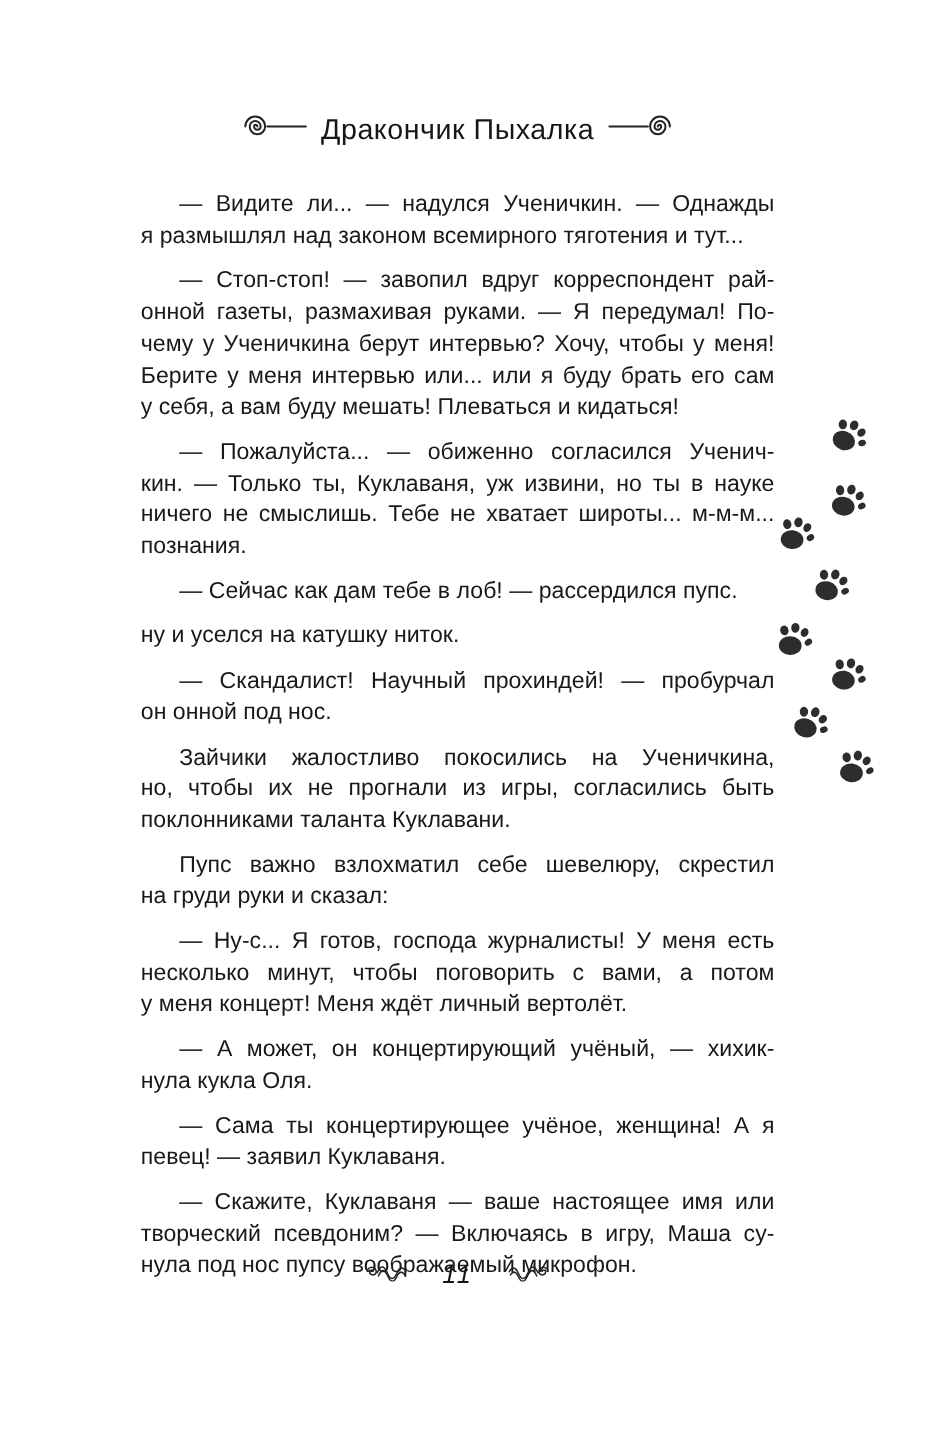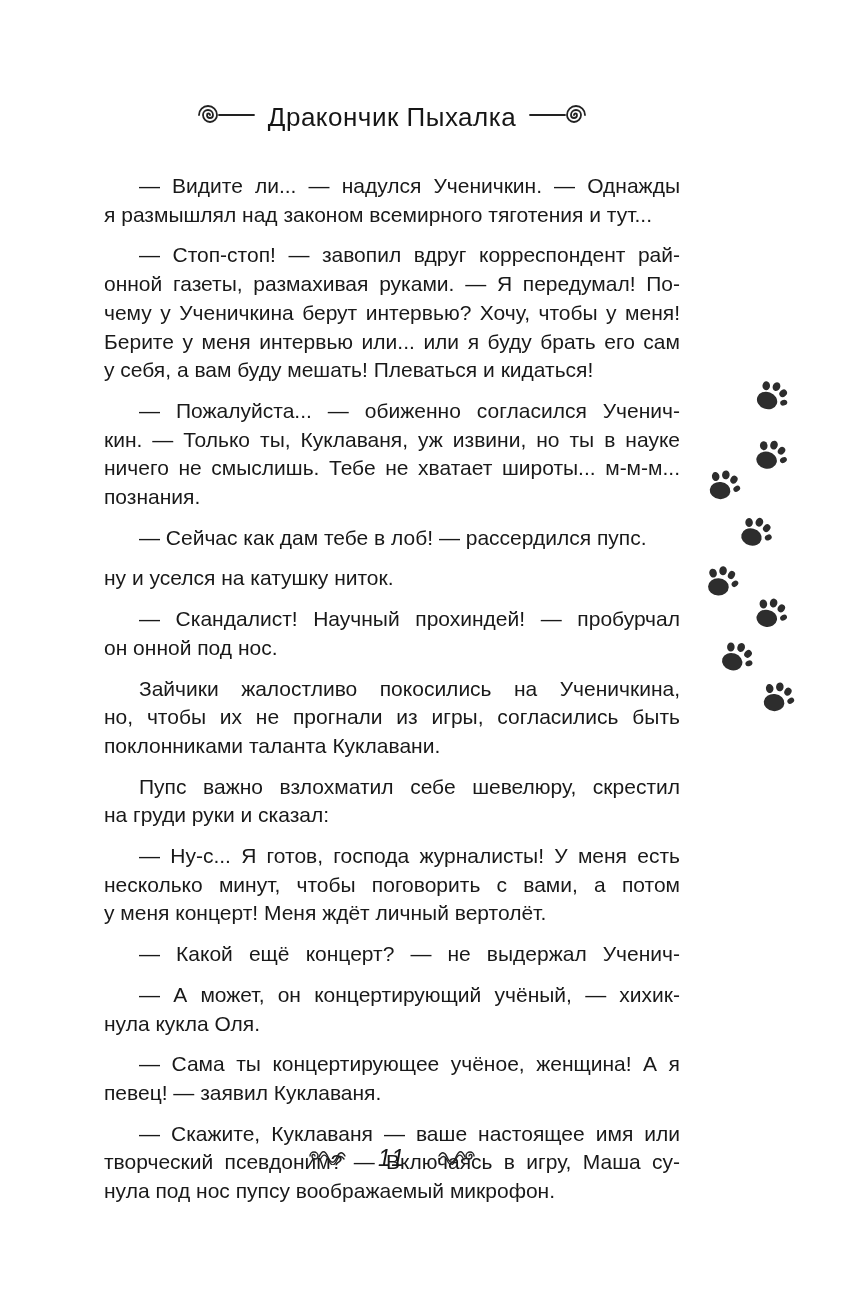--- a/index.html
+++ b/index.html
@@ -4,21 +4,21 @@
 <style>
   html,body{margin:0;padding:0;}
   body{
     width:844px;height:1311px;
     background:#ffffff;
     position:relative;
     overflow:hidden;
     font-family:"Liberation Sans", sans-serif;
     color:#1b1b1b;
   }
-  .column{position:absolute;left:92px;width:600px;}
+  .column{position:absolute;left:116px;width:600px;}
 
   
   header.column{
     top:98px;height:38px;
     display:flex;align-items:center;justify-content:center;gap:12px;
   }
   .title{
     font-size:26px;
     letter-spacing:0.5px;
     white-space:nowrap;
@@ -145,21 +145,20 @@
       <div class="para">
         <div class="line pfirst">Пупс важно взлохматил себе шевелюру, скрестил</div>
         <div class="line plast">на груди руки и сказал:</div>
       </div>
       <div class="para">
         <div class="line pfirst">— Ну-с... Я готов, господа журналисты! У меня есть</div>
         <div class="line">несколько минут, чтобы поговорить с вами, а потом</div>
         <div class="line plast">у меня концерт! Меня ждёт личный вертолёт.</div>
       </div>
       <div class="para">
-        <div class="line pfirst">— Какой ещё концерт? — не выдержал Ученич-</div>
       </div>
       <div class="para">
         <div class="line pfirst">— А может, он концертирующий учёный, — хихик-</div>
         <div class="line plast">нула кукла Оля.</div>
       </div>
       <div class="para">
         <div class="line pfirst">— Сама ты концертирующее учёное, женщина! А я</div>
         <div class="line plast">певец! — заявил Куклаваня.</div>
       </div>
       <div class="para">

